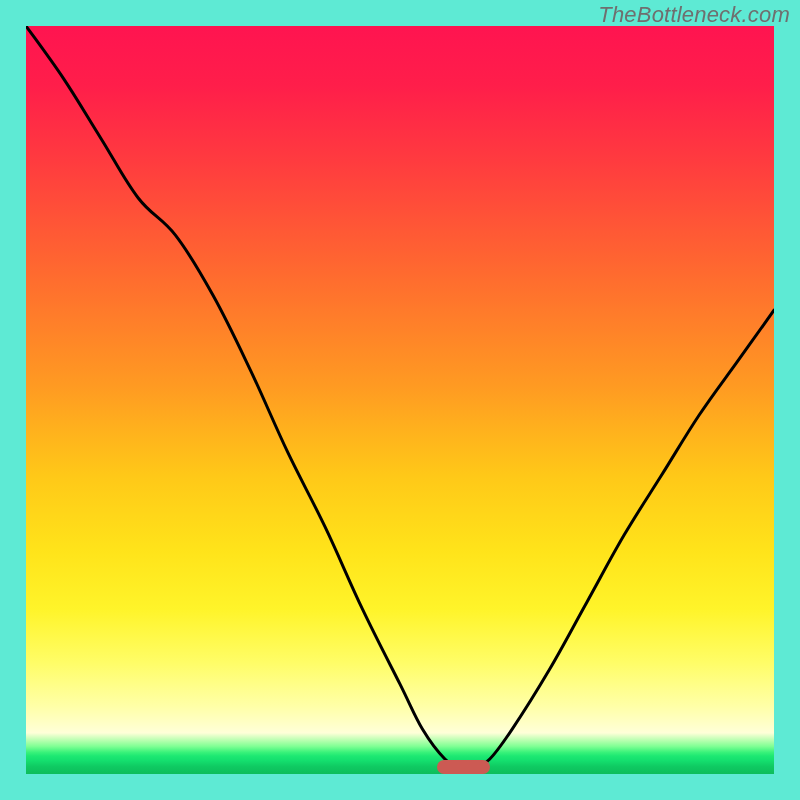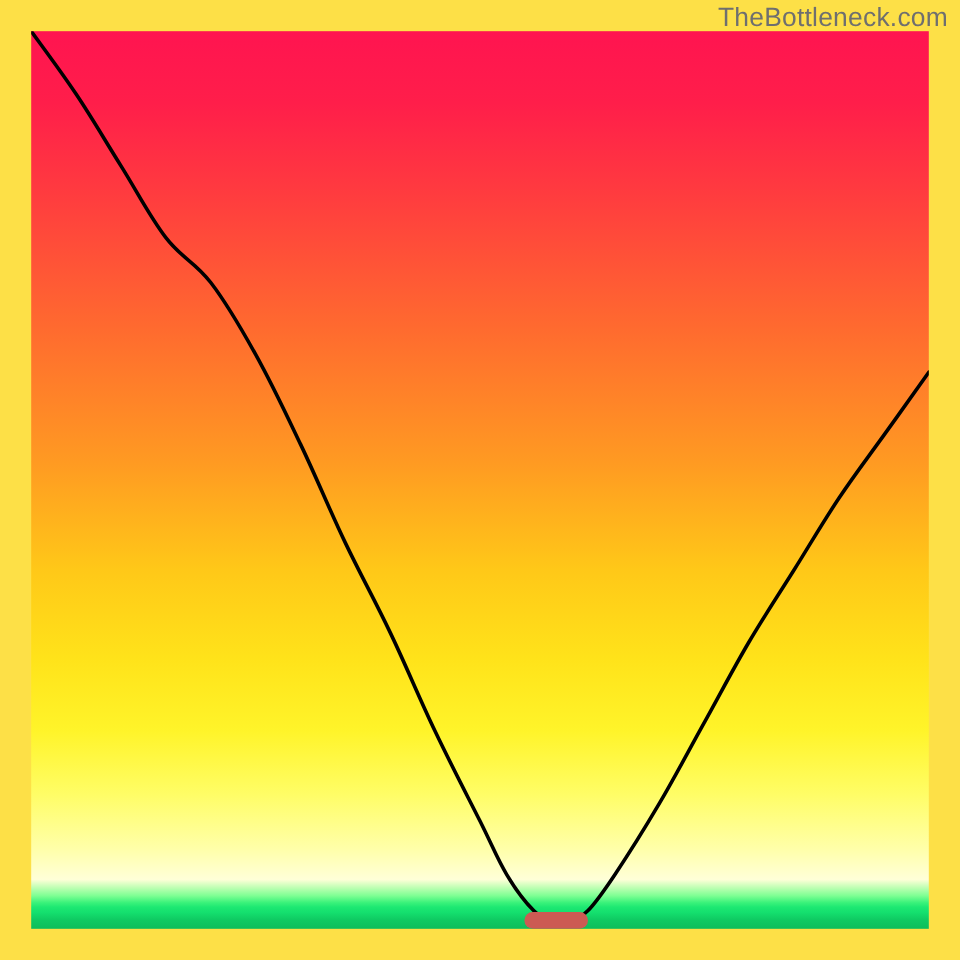--- a/index.html
+++ b/index.html
@@ -8,21 +8,22 @@
     width: 800px;
     height: 800px;
     background: #000;
     overflow: hidden;
     font-family: Arial, Helvetica, sans-serif;
   }
   .frame {
     position: relative;
     width: 800px;
     height: 800px;
-    background: #fde047;
+    background: #5eead4;
+    font-style: italic;
   }
   .watermark {
     position: absolute;
     top: 2px;
     right: 10px;
     color: #6f6f6f;
     font-size: 22px;
     font-weight: 500;
     letter-spacing: 0.2px;
     z-index: 3;

